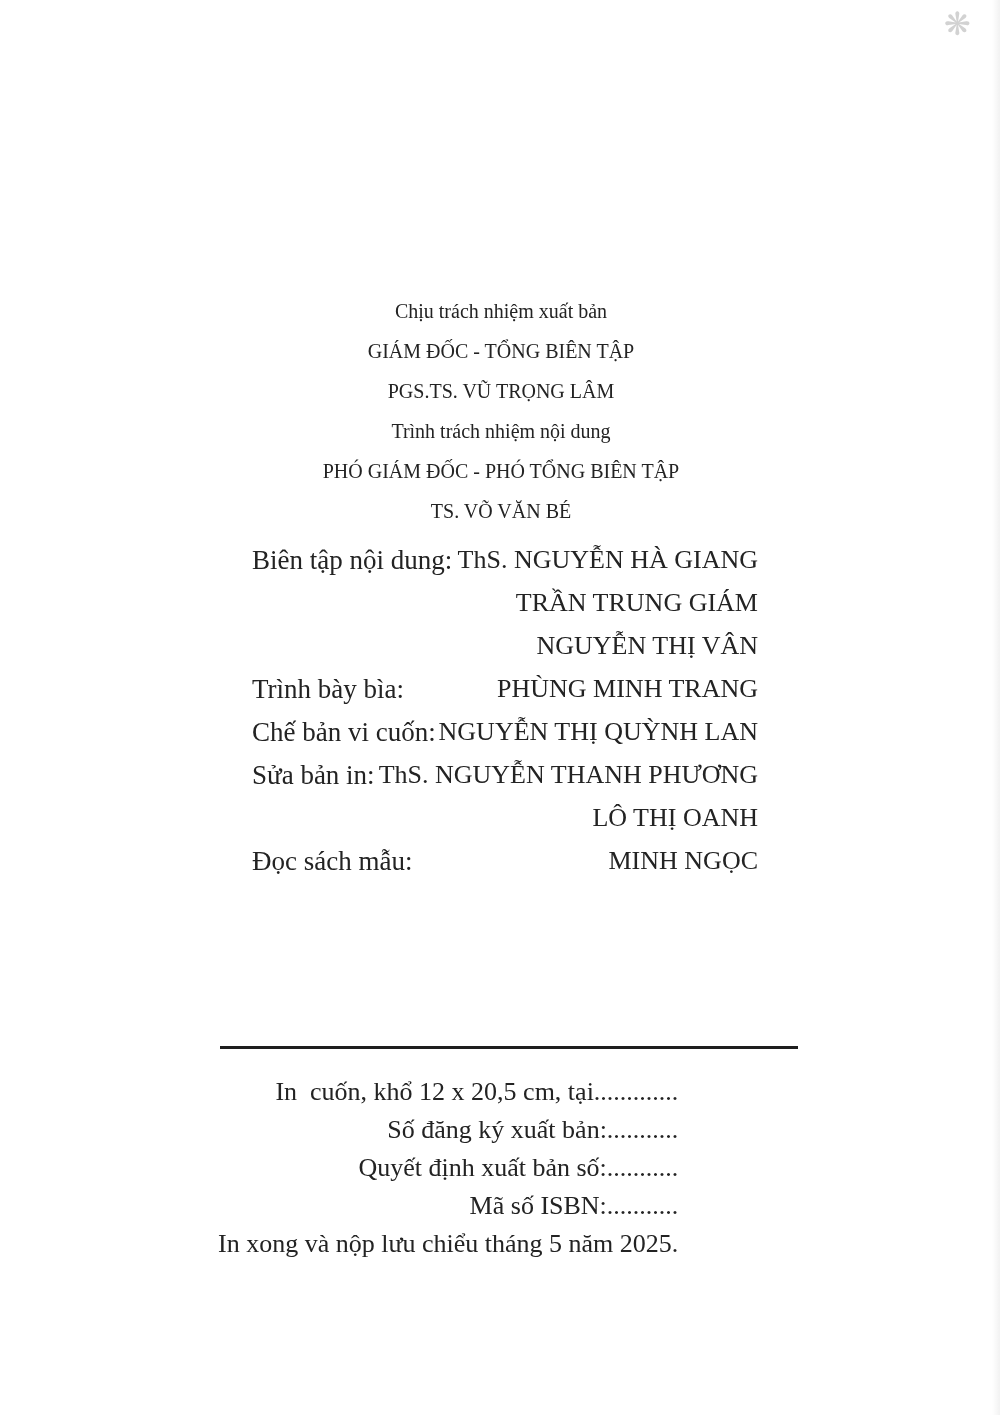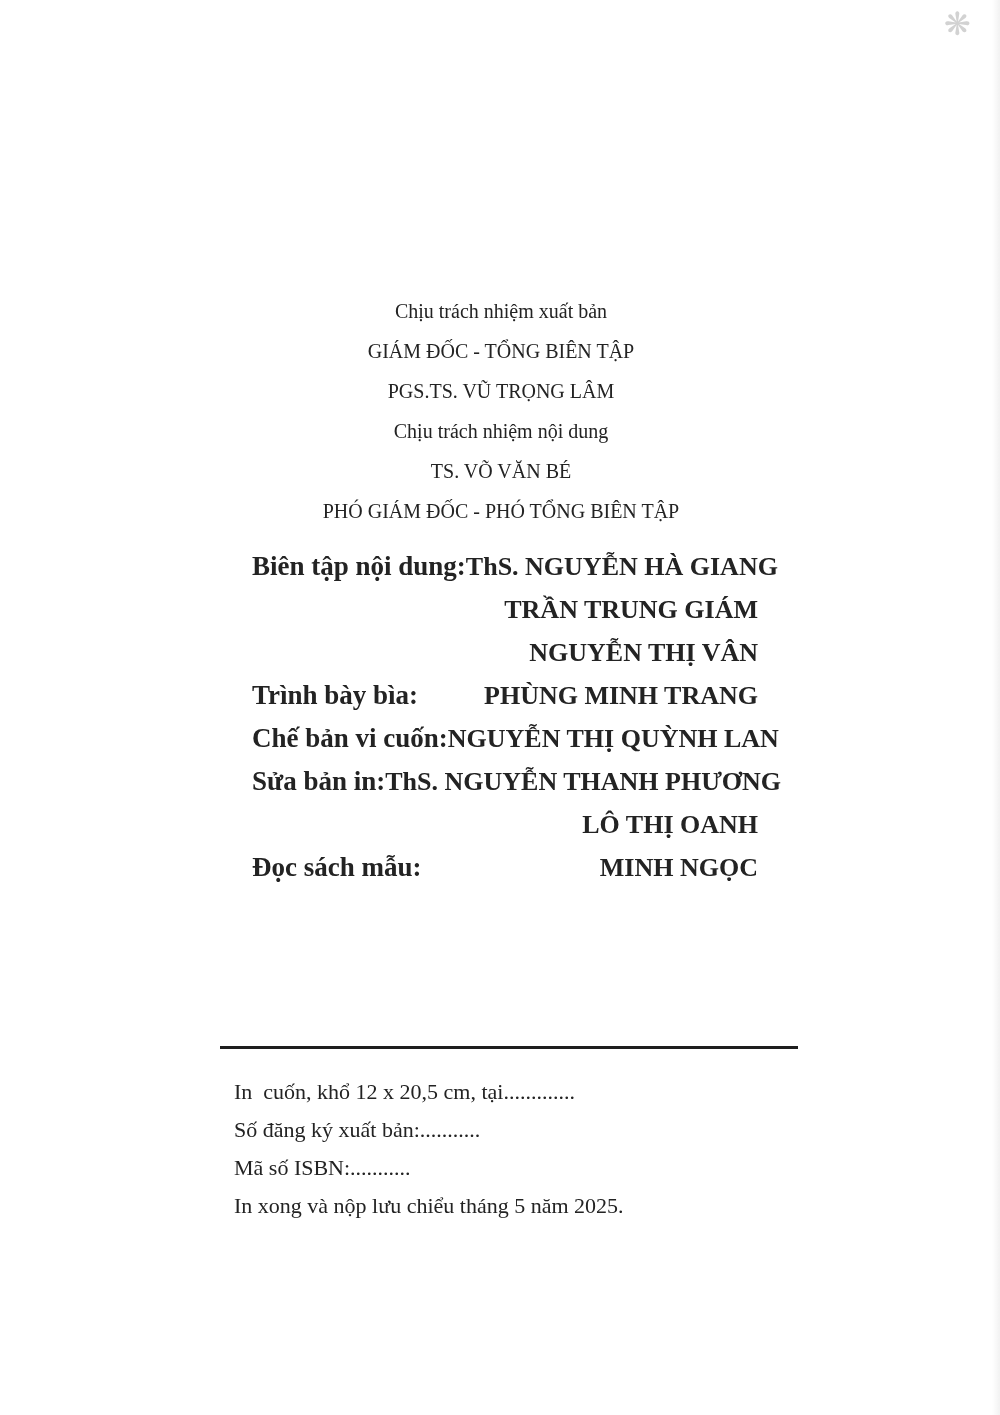--- a/index.html
+++ b/index.html
@@ -37,56 +37,56 @@
   }
   .publisher-block .line { height: 40px; }
   .credits {
     position: absolute;
     left: 252px; top: 545px;
     width: 506px;
     font-size: 27px;
   }
   .credit-row {
     display: flex;
-    align-items: center;
+    align-items: flex-start;
     height: 43px;
-    font-weight: bold;
   }
   .credit-row .label { white-space: pre; }
   .credit-row .name  { margin-left: auto; font-size: 26px; white-space: pre; }
   .divider-rule {
     position: absolute;
     left: 220px; top: 1046px;
     width: 578px; height: 3px;
     background: #1e1e1e;
   }
   .print-info {
     position: absolute;
-    left: 234px; top: 1073px;
-    font-size: 22px;
+    left: 218px; top: 1073px;
+    font-size: 26px;
     line-height: 38px;
+    text-align: right;
   }
   .print-info .line { white-space: pre; height: 38px; }
 </style>
 </head>
 <body>
 
 <div class="page">
 
   <div class="edge-shade"></div>
 
   <div class="ornament">❋</div>
 
   <div class="publisher-block">
     <div class="line">Chịu trách nhiệm xuất bản</div>
     <div class="line">GIÁM ĐỐC - TỔNG BIÊN TẬP</div>
     <div class="line">PGS.TS. VŨ TRỌNG LÂM</div>
-    <div class="line">Chịu trách nhiệm nội dung</div>
+    <div class="line">Trình trách nhiệm nội dung</div>
+    <div class="line">PHÓ GIÁM ĐỐC - PHÓ TỔNG BIÊN TẬP</div>
     <div class="line">TS. VÕ VĂN BÉ</div>
-    <div class="line">PHÓ GIÁM ĐỐC - PHÓ TỔNG BIÊN TẬP</div>
   </div>
 
   <div class="credits">
     <div class="credit-row">
       <span class="label">Biên tập nội dung:</span>
       <span class="name">ThS. NGUYỄN HÀ GIANG</span>
     </div>
     <div class="credit-row">
       <span class="label"></span>
       <span class="name">TRẦN TRUNG GIÁM</span>
@@ -115,17 +115,18 @@
       <span class="label">Đọc sách mẫu:</span>
       <span class="name">MINH NGỌC</span>
     </div>
   </div>
 
   <div class="divider-rule"></div>
 
   <div class="print-info">
     <div class="line">In  cuốn, khổ 12 x 20,5 cm, tại.............</div>
     <div class="line">Số đăng ký xuất bản:...........</div>
+    <div class="line">Quyết định xuất bản số:...........</div>
     <div class="line">Mã số ISBN:...........</div>
     <div class="line">In xong và nộp lưu chiểu tháng 5 năm 2025.</div>
   </div>
 
 </div>
 
 </body></html>

